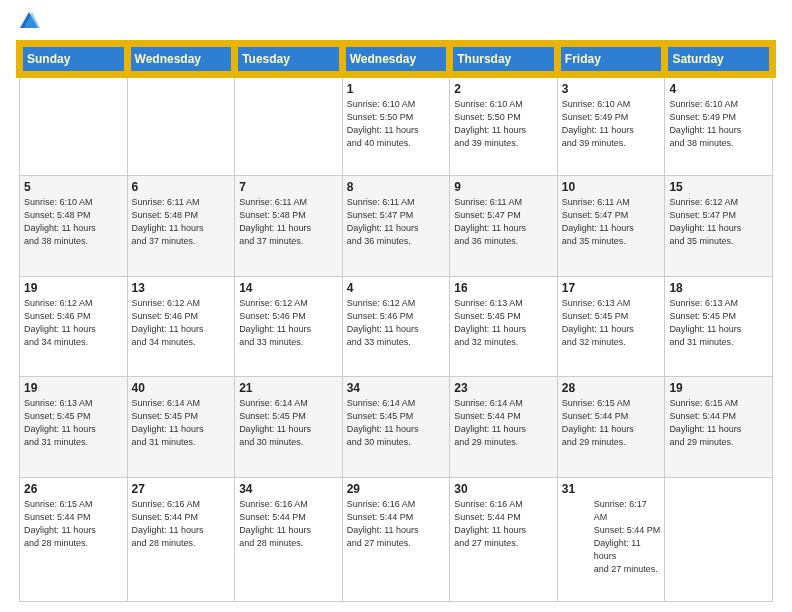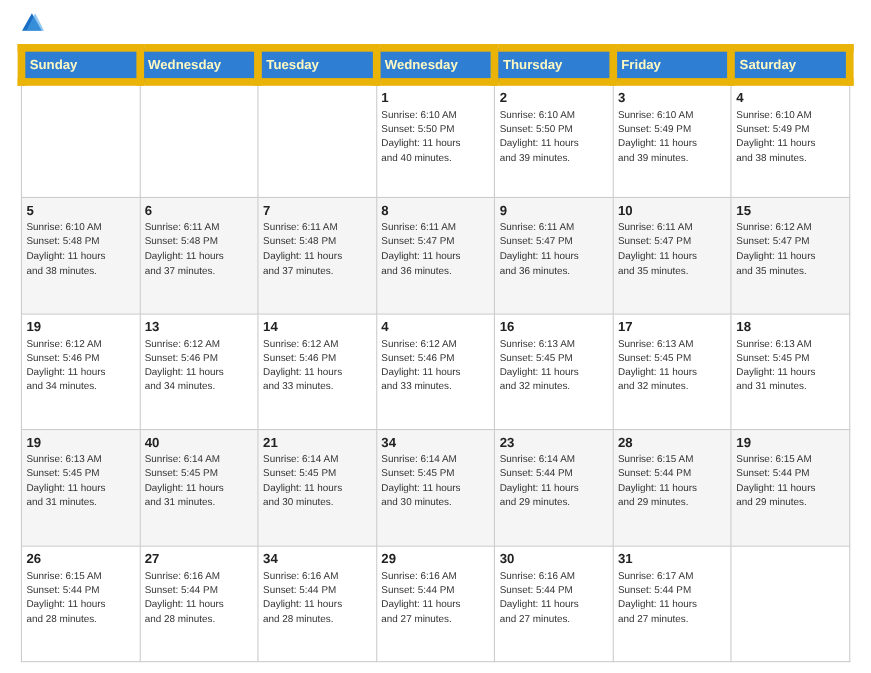--- a/index.html
+++ b/index.html
@@ -355,21 +355,21 @@
           </td>
           <td>
             <span class="day-number">30</span>
             <div class="day-info" style="white-space: pre-line;">Sunrise: 6:16 AM
 Sunset: 5:44 PM
 Daylight: 11 hours
 and 27 minutes.</div>
           </td>
           <td>
             <span class="day-number">31</span>
-            <div class="day-info" style="white-space: pre-line;">Sunrise: 6:17 AM
+            <div class="day-info" style="white-space: pre-line; margin-left: 32px;">Sunrise: 6:17 AM
 Sunset: 5:44 PM
 Daylight: 11 hours
 and 27 minutes.</div>
           </td>
           <td class="empty-cell"></td>
         </tr>
       </tbody>
   </table>
 </div>
 

